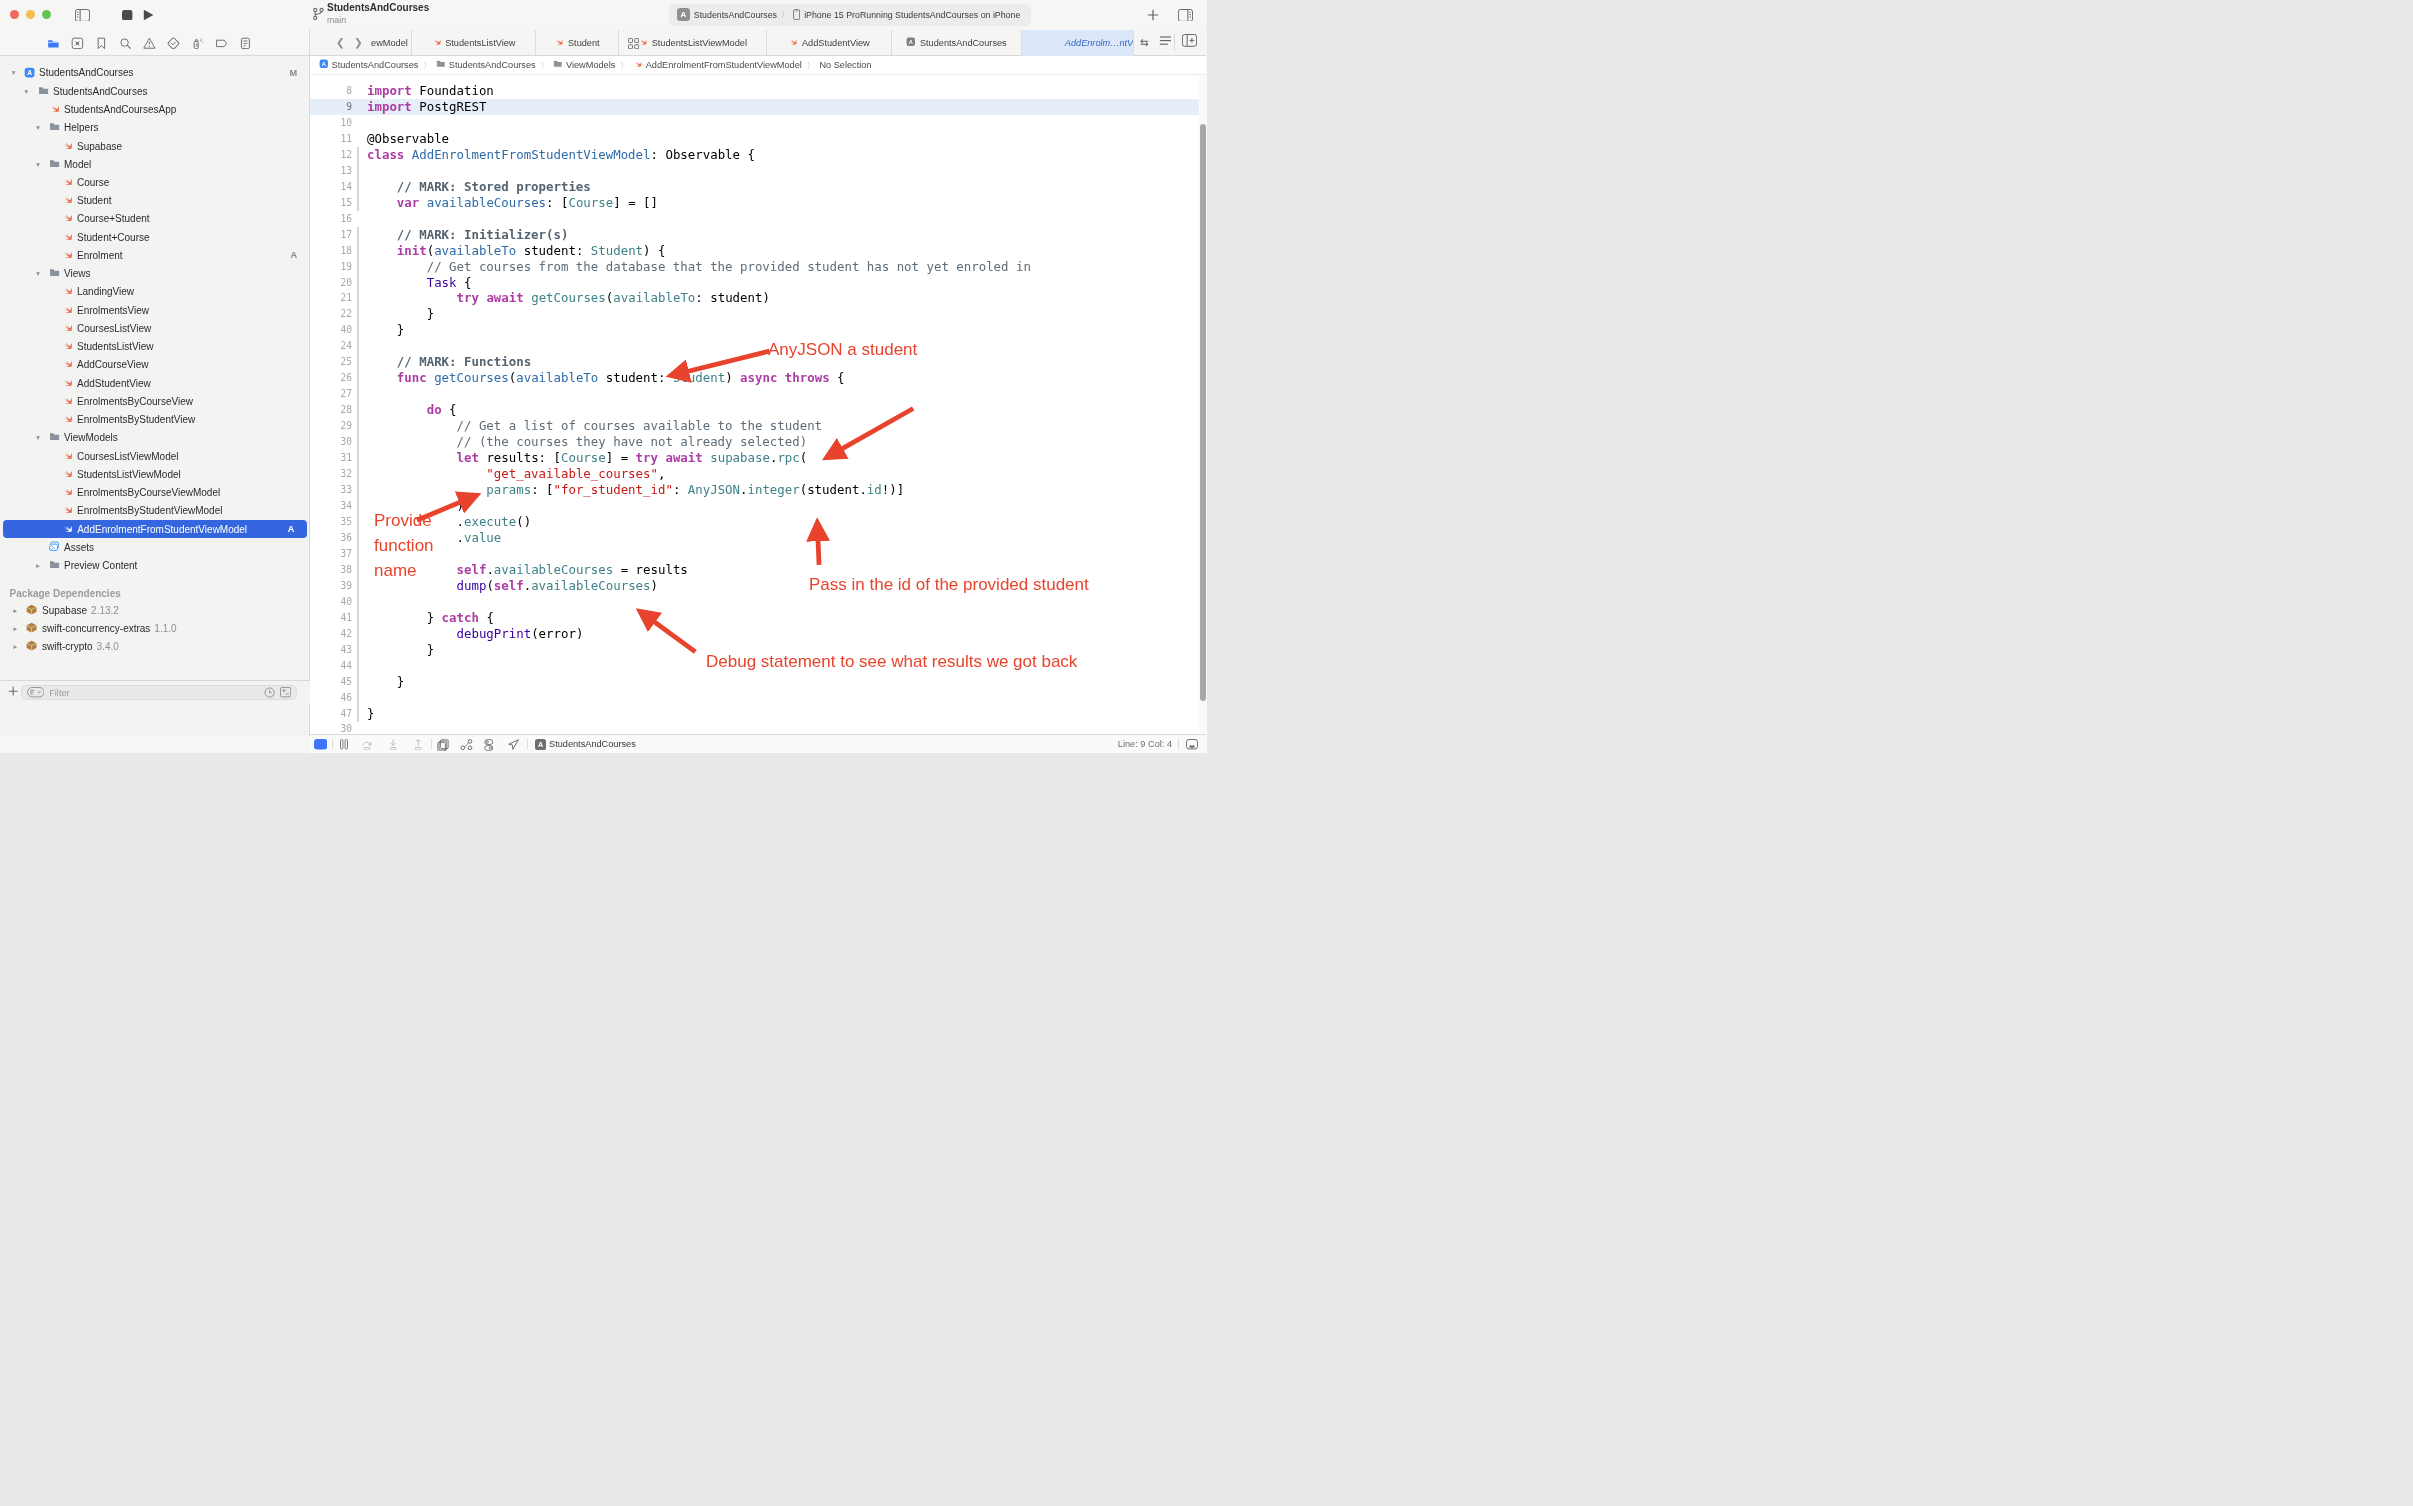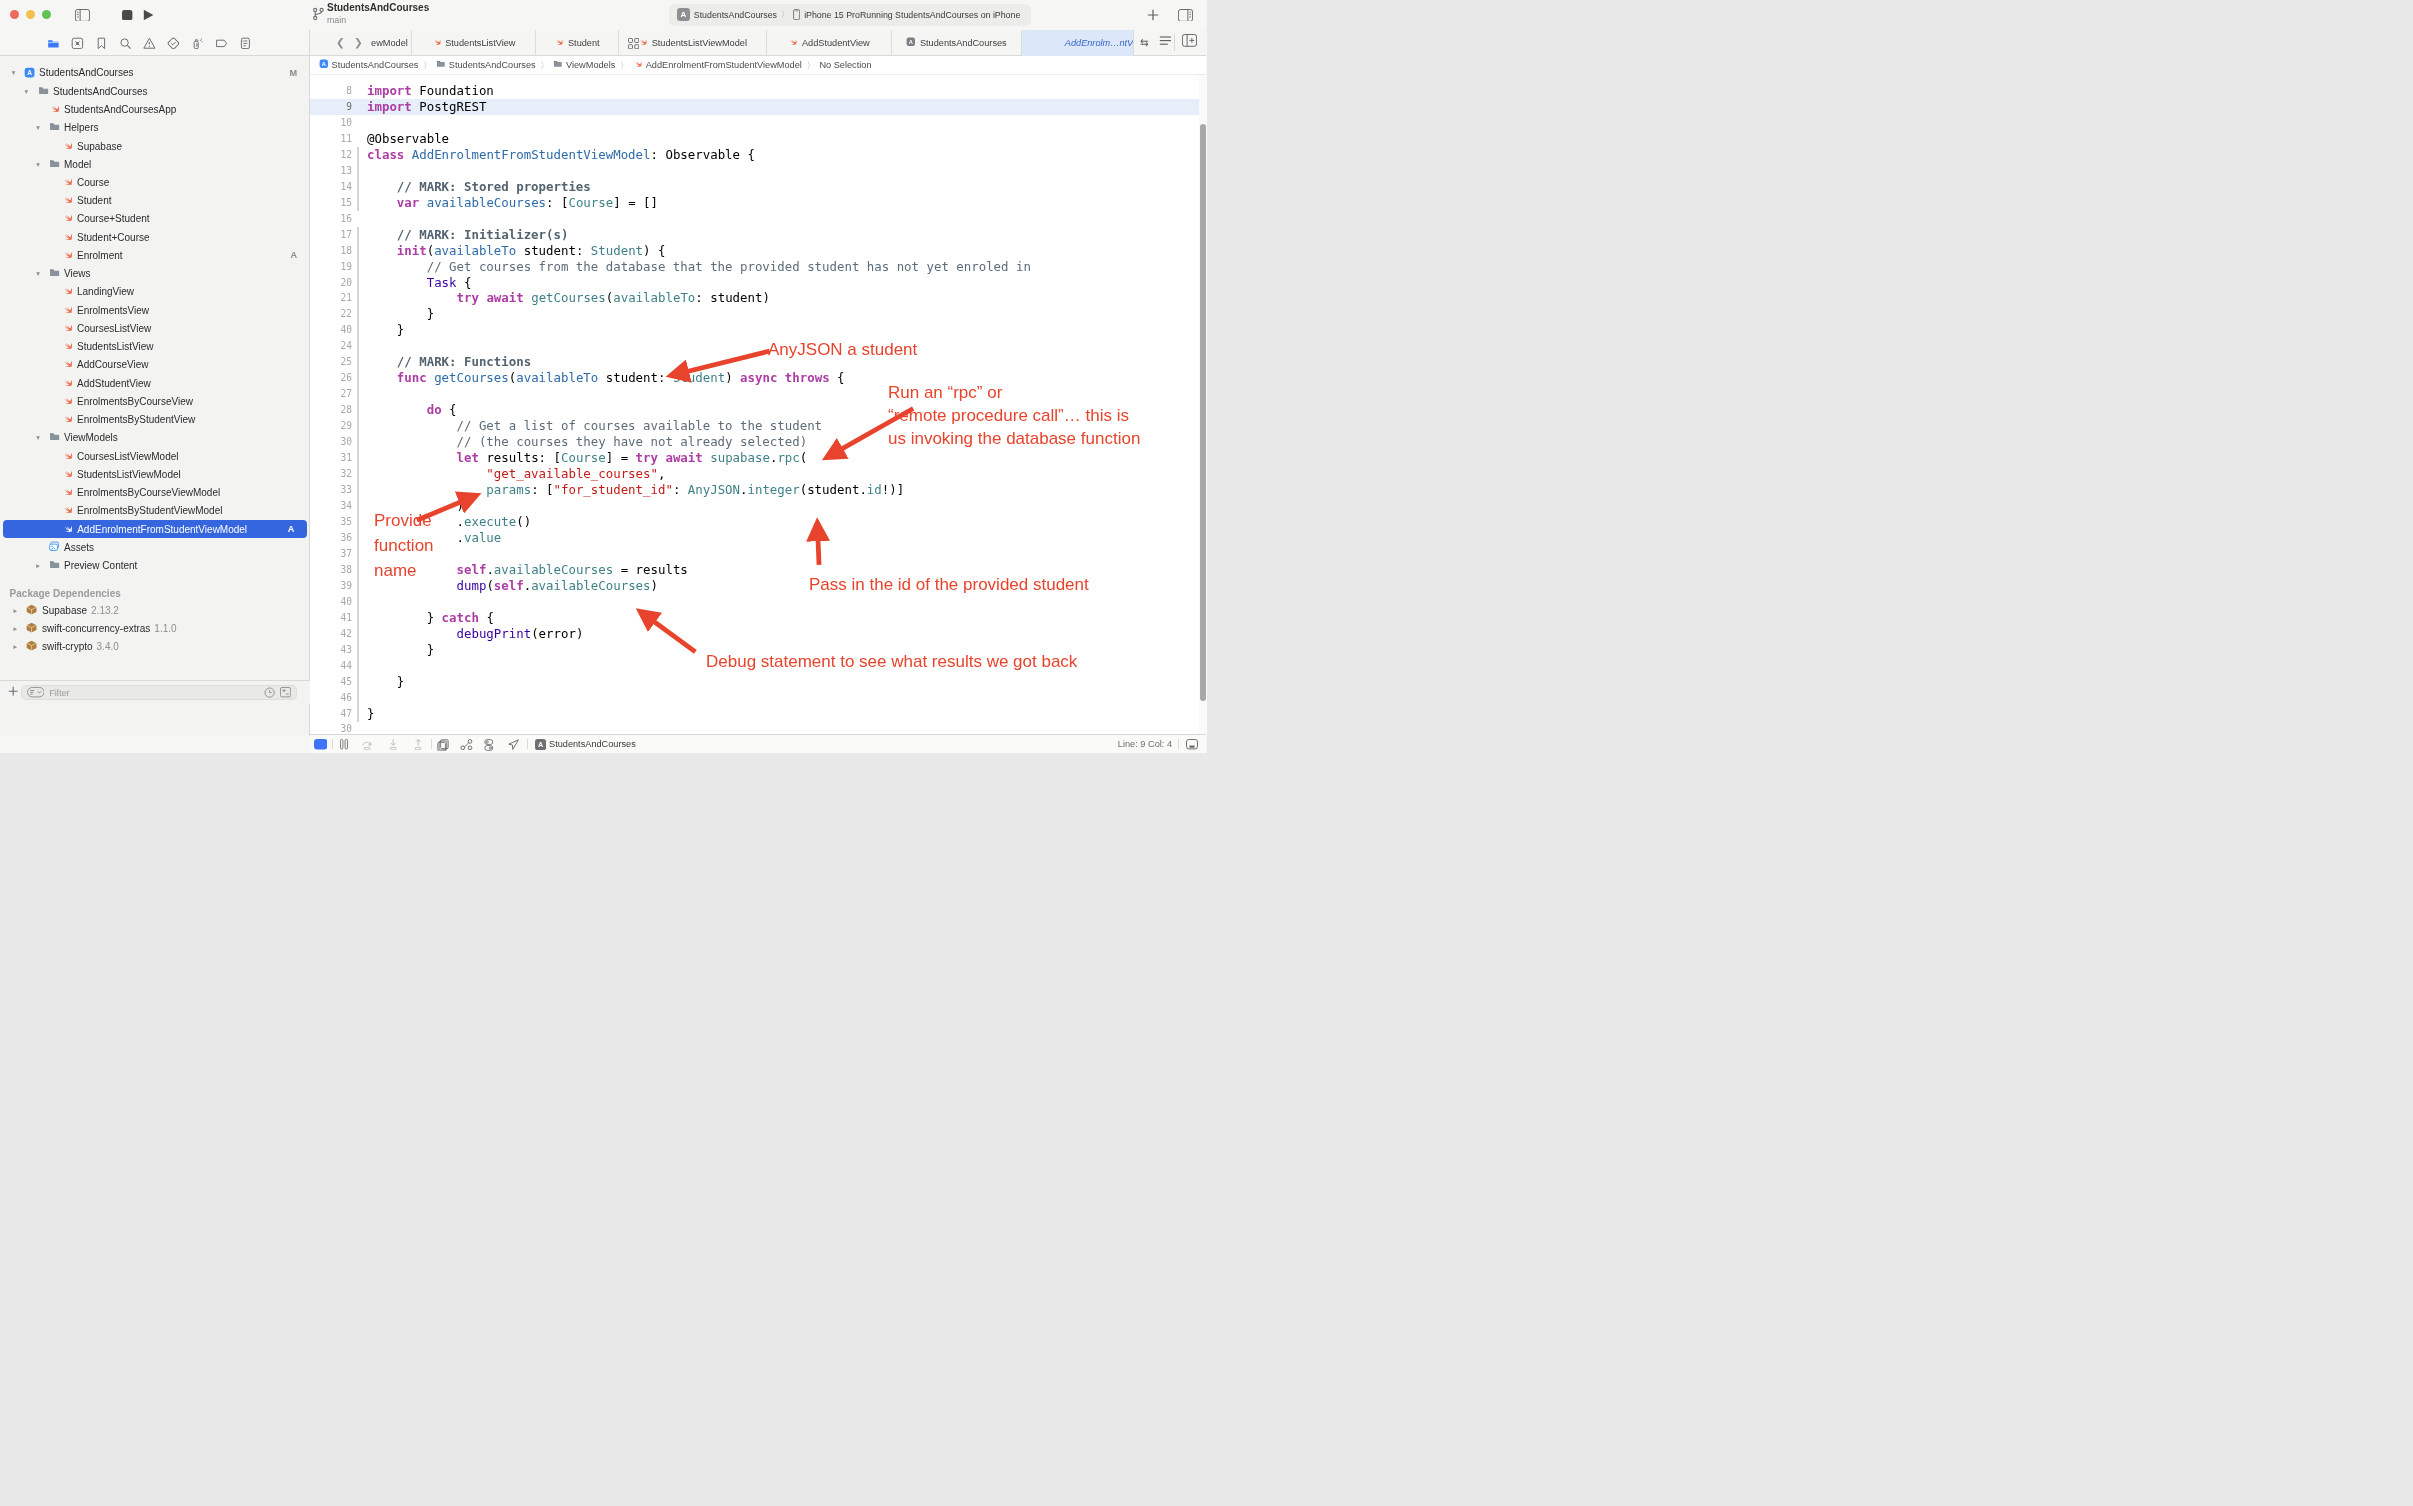--- a/index.html
+++ b/index.html
@@ -831,25 +831,20 @@
       </marker>
     </defs>
     <line x1="576" y1="346" x2="455" y2="376" stroke="#E8432C" stroke-width="6" marker-end="url(#ah)"></line>
     <line x1="756" y1="418" x2="650" y2="478" stroke="#E8432C" stroke-width="6" marker-end="url(#ah)"></line>
     <line x1="134" y1="558" x2="206" y2="528" stroke="#E8432C" stroke-width="6" marker-end="url(#ah)"></line>
     <line x1="638" y1="614" x2="636" y2="564" stroke="#E8432C" stroke-width="6" marker-end="url(#ah)"></line>
     <line x1="483" y1="723" x2="416" y2="674" stroke="#E8432C" stroke-width="6" marker-end="url(#ah)"></line>
   </svg>
 
   <div class="anno" style="left:768px;top:338px">AnyJSON a student</div>
-  <div class="anno" style="left:888px;top:381px">
-    <div>Run an “rpc” or</div>
-    <div>“remote procedure call”… this is</div>
-    <div>us invoking the database function</div>
-  </div>
   <div class="anno" style="left:374px;top:508px;line-height:25px">
     <div>Provide</div>
     <div>function</div>
     <div>name</div>
   </div>
   <div class="anno" style="left:809px;top:573px">Pass in the id of the provided student</div>
   <div class="anno" style="left:706px;top:650px">Debug statement to see what results we got back</div>
 
   <div class="debugbar">
     <div class="dbicon" style="left:3.2px">

